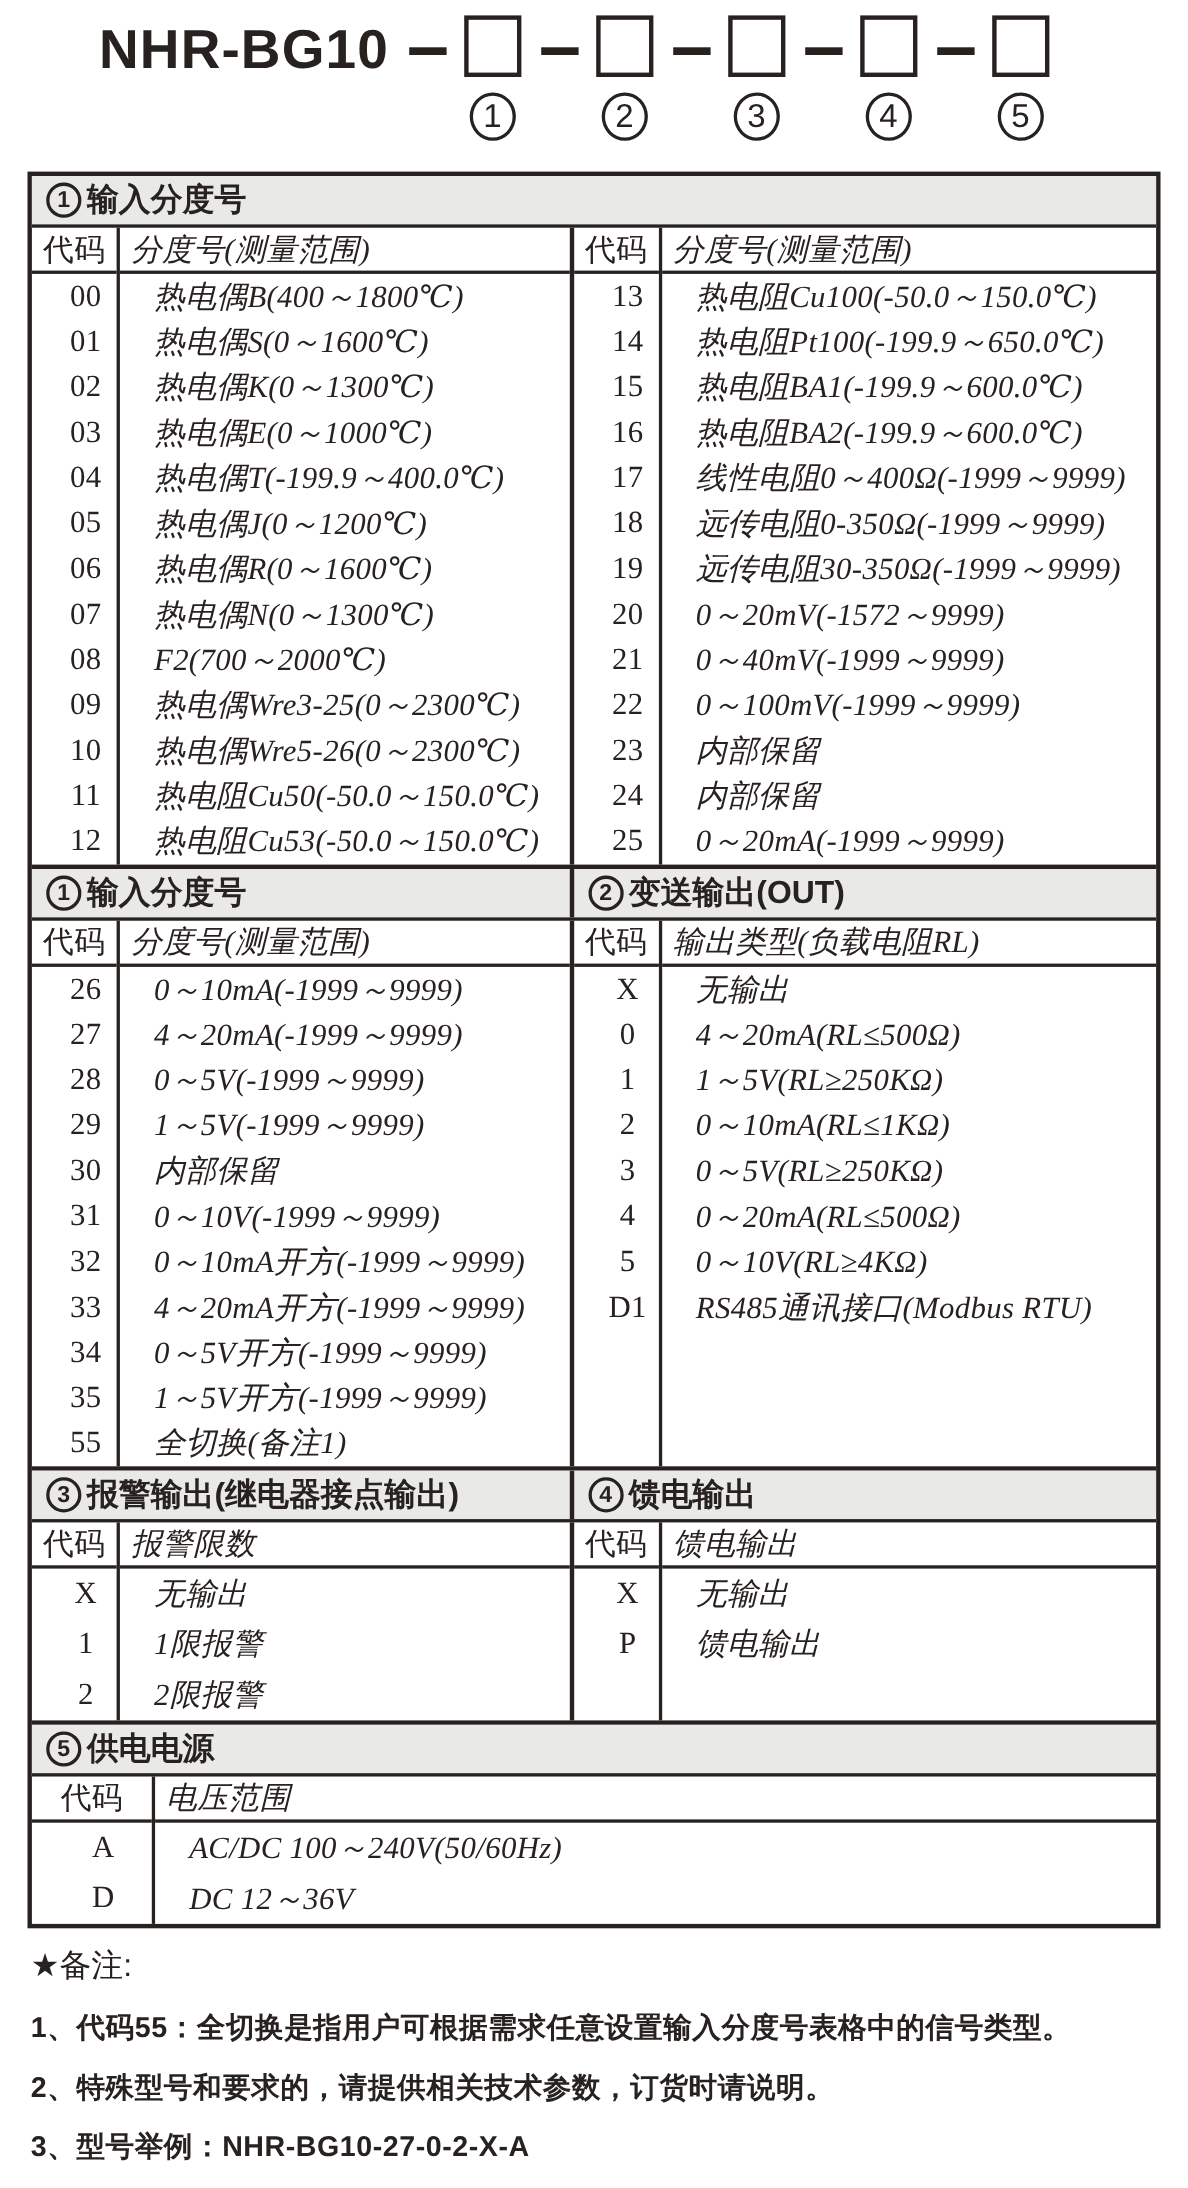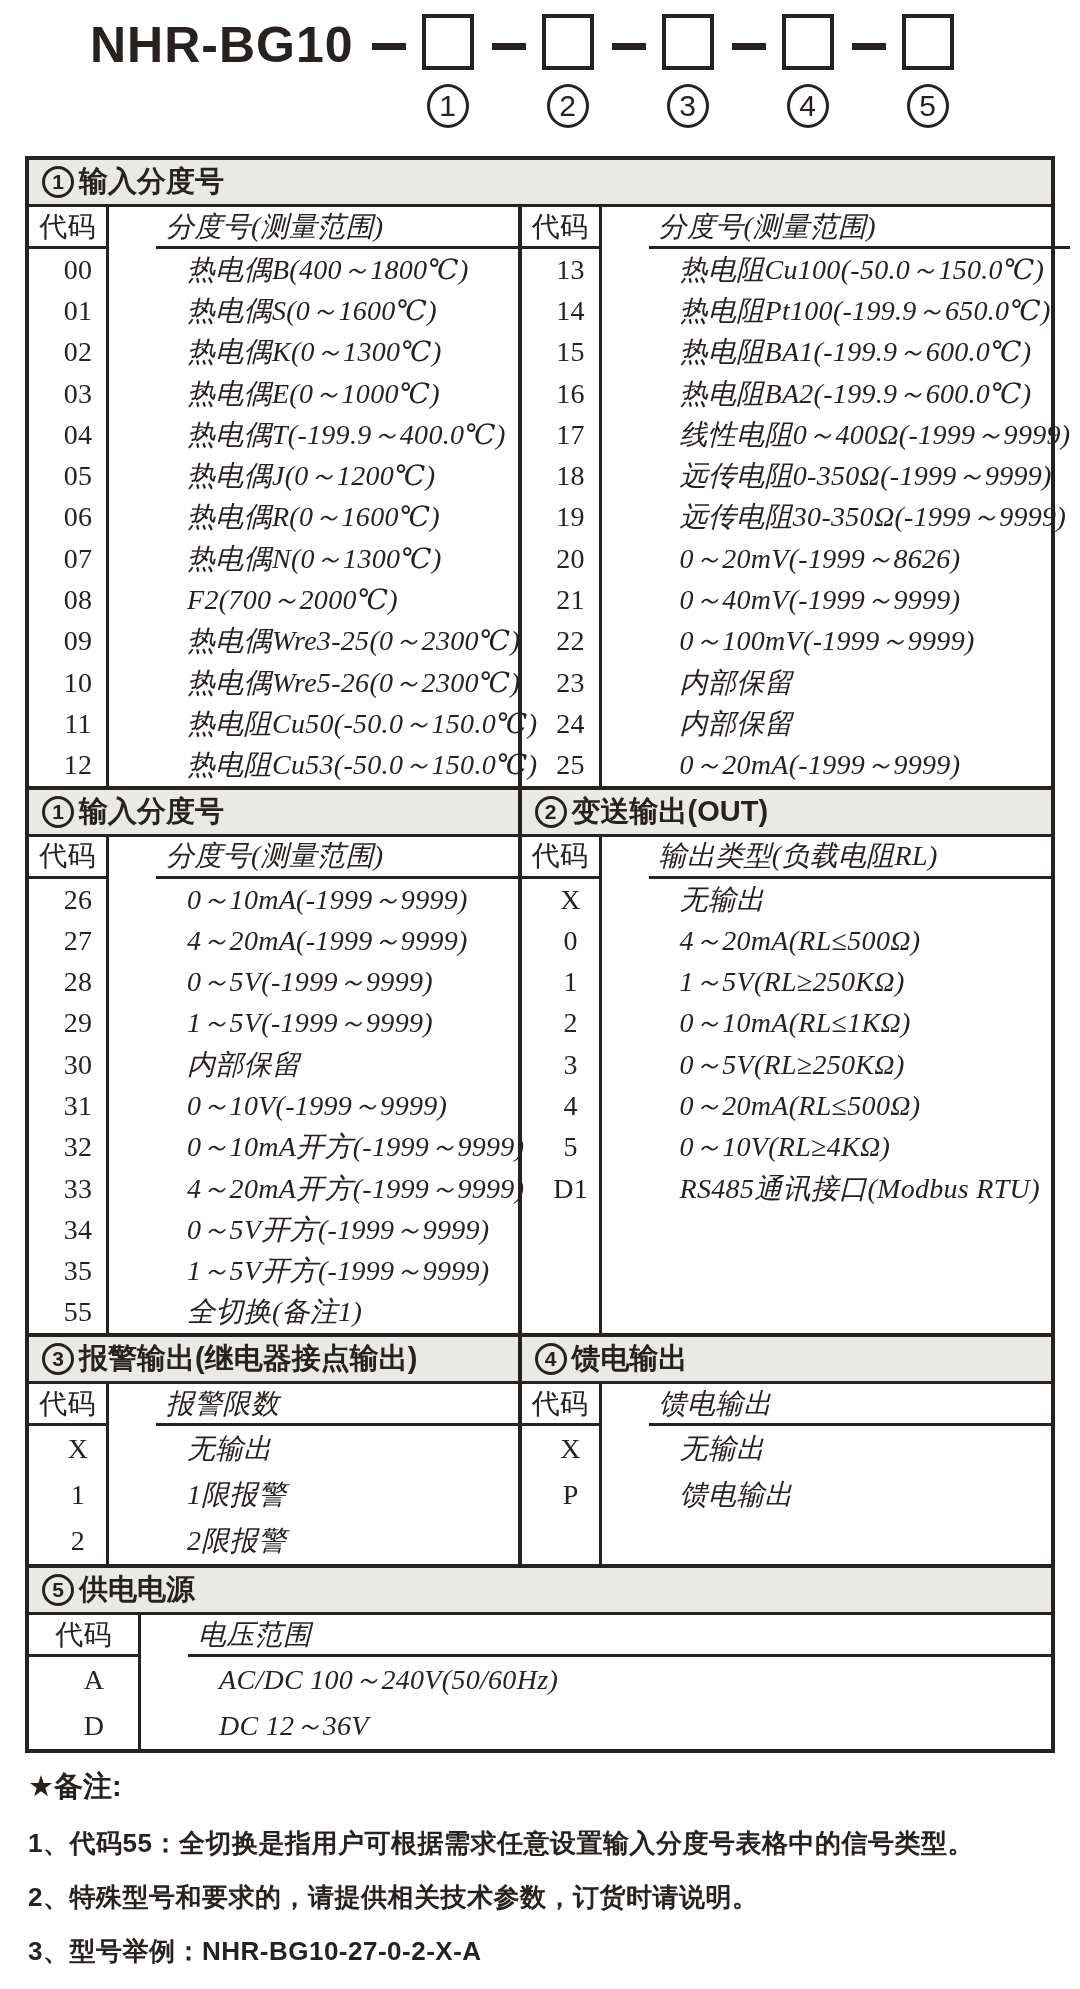--- a/index.html
+++ b/index.html
@@ -25,40 +25,40 @@
   .band { background:#e9e9e8; border-bottom:3px solid #272220; }
   .band-inner { display:flex; align-items:center; height:44px; padding-left:13px;
                 font-weight:700; font-size:29px; white-space:nowrap; }
   .splitband { display:flex; background:#e9e9e8; border-bottom:3px solid #272220; }
   .splitband .band-inner.left  { width:48.2%; border-right:4px solid #272220; }
   .splitband .band-inner.right { flex:1; }
   .badge { display:inline-flex; align-items:center; justify-content:center; flex:none;
            width:32px; height:32px; border:3px solid #272220; border-radius:50%;
            font-size:21px; font-weight:700; margin-right:5px; }
   .body { display:flex; align-items:stretch; }
-  .half { display:flex;gap:47px; }
+  .half { display:flex; }
   .half.left  { width:48.2%; border-right:4px solid #272220; }
   .half.right { flex:1; }
   .half.single { width:100%; }
   .codecol { display:flex; flex-direction:column; width:80px; flex:none; border-right:3px solid #272220; }
   .sec5 .codecol { width:112px; }
   .valcol  { display:flex; flex-direction:column; flex:1; min-width:0; }
   .rows { display:flex; flex-direction:column;padding-left:21px; }
   .fill { flex:1; }
   .cell { font-family:"Liberation Serif", "DejaVu Serif", serif; font-size:28px;
           display:flex; align-items:center; white-space:nowrap; letter-spacing:0.3px; }
   .hdr  { height:42px; border-bottom:3px solid #272220; }
   .codecol .cell { justify-content:center; padding:0 2px; }
   .valcol  .cell { padding-left:10px;font-style:italic; }
   .sec1 .data, .sec2 .data { height:41.3px; }
   .sec3 .data { height:46px; }
   .sec5 .data { height:46px; }
   
   .notes { margin:14px 30px 0 28px; }
-  .notes-title { font-size:29px; font-weight:700; }
+  .notes-title { font-size:29px; font-weight:400; }
   .note-item { font-size:26px; font-weight:700; margin-top:19px; letter-spacing:0.5px; }
 </style>
 </head>
 <body>
 
 <div class="model-row">
   <div class="model-prefix">NHR-BG10</div>
   <div class="model-slots">
 
   <div class="slot-unit">
@@ -176,21 +176,21 @@
           <div class="cell hdr">分度号(测量范围)</div>
           <div class="rows">
 
           <div class="cell data">热电阻Cu100(-50.0～150.0℃)</div>
               <div class="cell data">热电阻Pt100(-199.9～650.0℃)</div>
               <div class="cell data">热电阻BA1(-199.9～600.0℃)</div>
               <div class="cell data">热电阻BA2(-199.9～600.0℃)</div>
               <div class="cell data">线性电阻0～400Ω(-1999～9999)</div>
               <div class="cell data">远传电阻0-350Ω(-1999～9999)</div>
               <div class="cell data">远传电阻30-350Ω(-1999～9999)</div>
-              <div class="cell data">0～20mV(-1999～8626)</div>
+              <div class="cell data">0～20mV(-1572～9999)</div>
               <div class="cell data">0～40mV(-1999～9999)</div>
               <div class="cell data">0～100mV(-1999～9999)</div>
               <div class="cell data">内部保留</div>
               <div class="cell data">内部保留</div>
               <div class="cell data">0～20mA(-1999～9999)</div>
             </div>
           <div class="fill"></div>
         </div>
       </div>
     </div>

